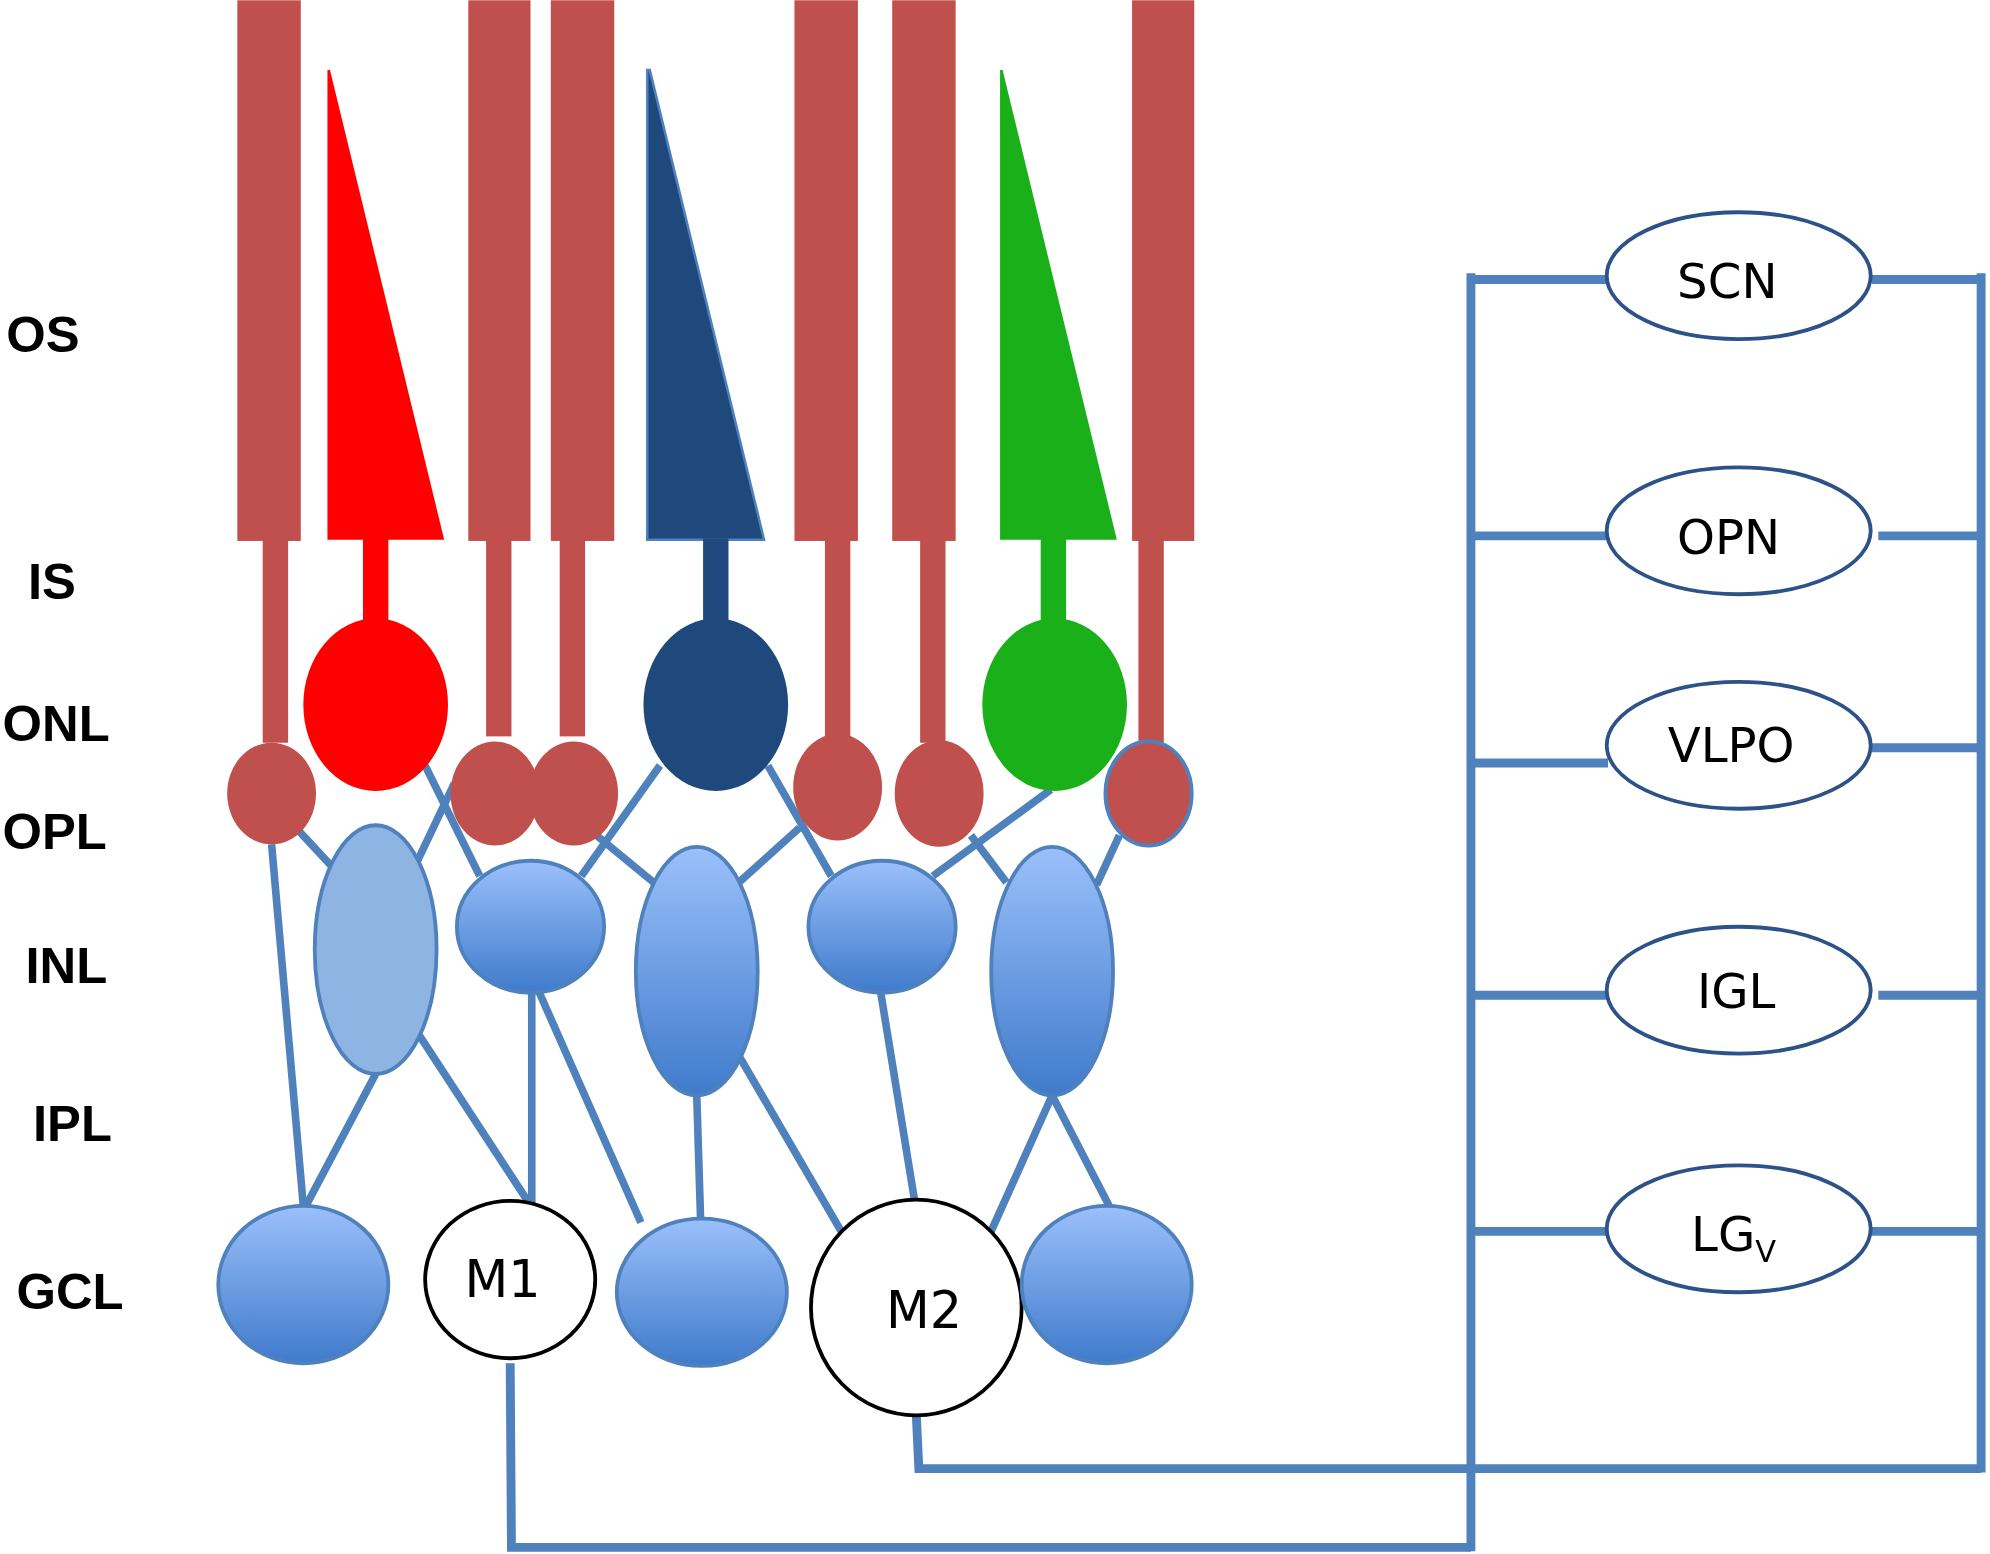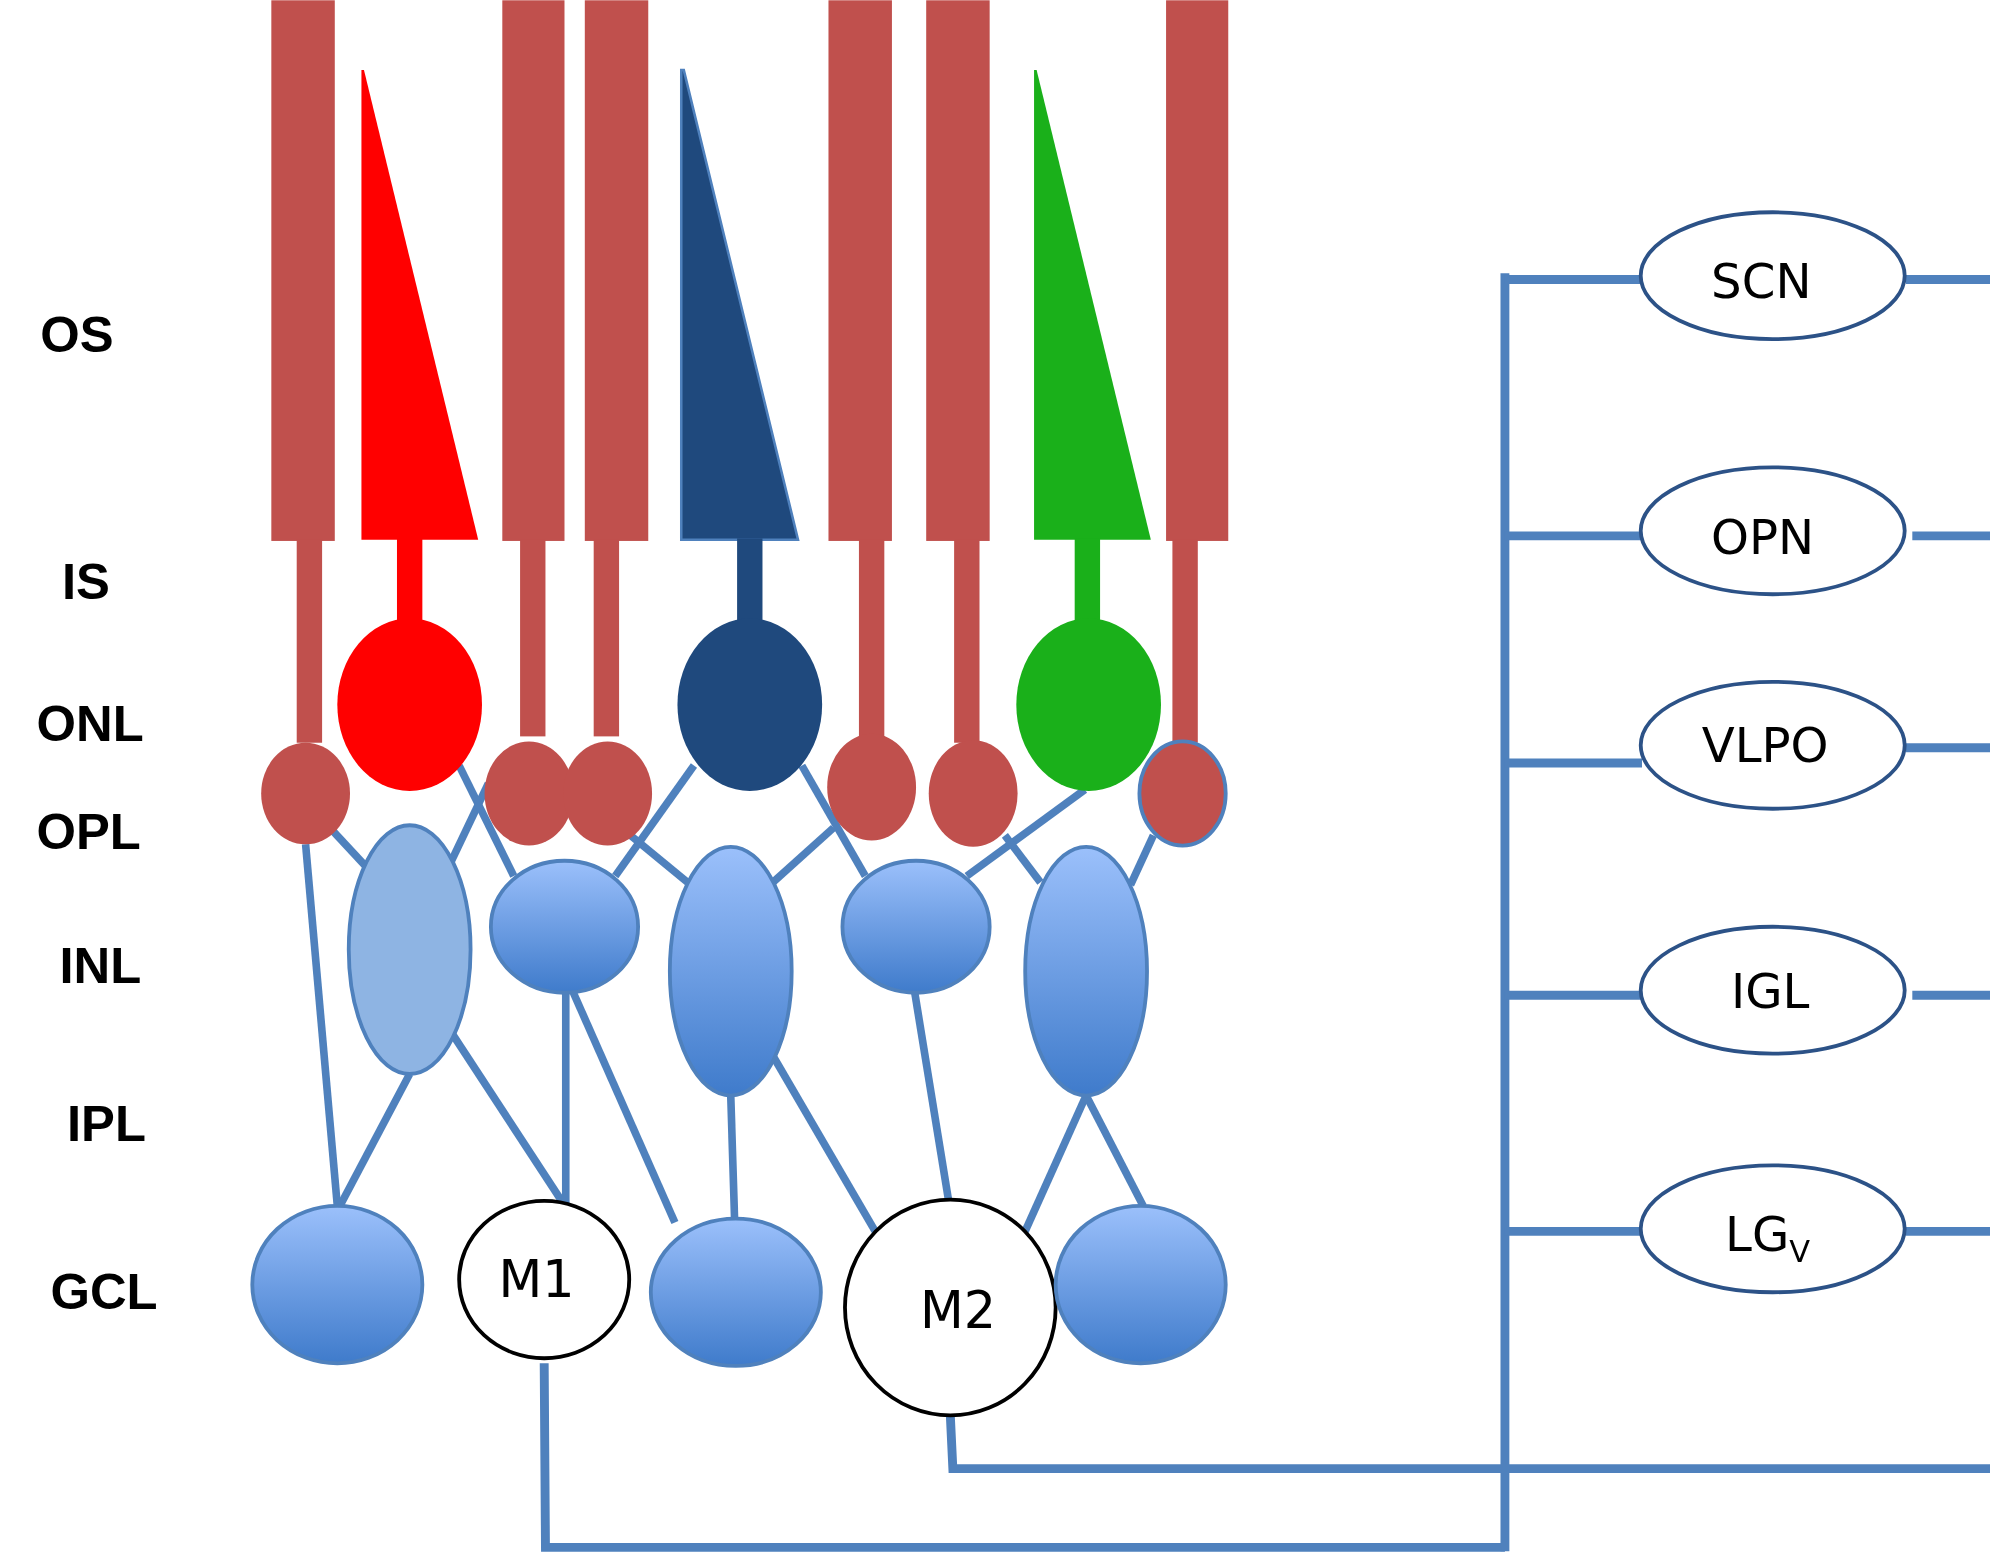--- a/index.html
+++ b/index.html
@@ -1,17 +1,17 @@
 <!DOCTYPE html>
 <html><head>
 <meta charset="utf-8">
 <style>
   html, body { margin: 0; padding: 0; background: #ffffff; }
   body { width: 1990px; height: 1554px; overflow: hidden; }
-  #stage { position: relative; width: 1844px; height: 1554px; margin-left: 34px; }
+  #stage { position: relative; width: 1844px; height: 1554px; }
   svg { display: block; }
   .layer-label { font-family: "Liberation Sans", sans-serif; font-weight: bold; font-size: 40px; fill: #000000; }
   .cell-label { font-family: "DejaVu Sans", sans-serif; font-size: 40px; fill: #000000; }
   .nucleus-label { font-family: "DejaVu Sans", sans-serif; font-size: 38px; fill: #000000; }
   .sub { font-size: 24px; }
   .wire { stroke: #4F81BD; stroke-width: 6; fill: none; stroke-linecap: butt; }
   .wire-thick { stroke: #4F81BD; stroke-width: 7; fill: none; }
 </style>
 </head>
 <body>

